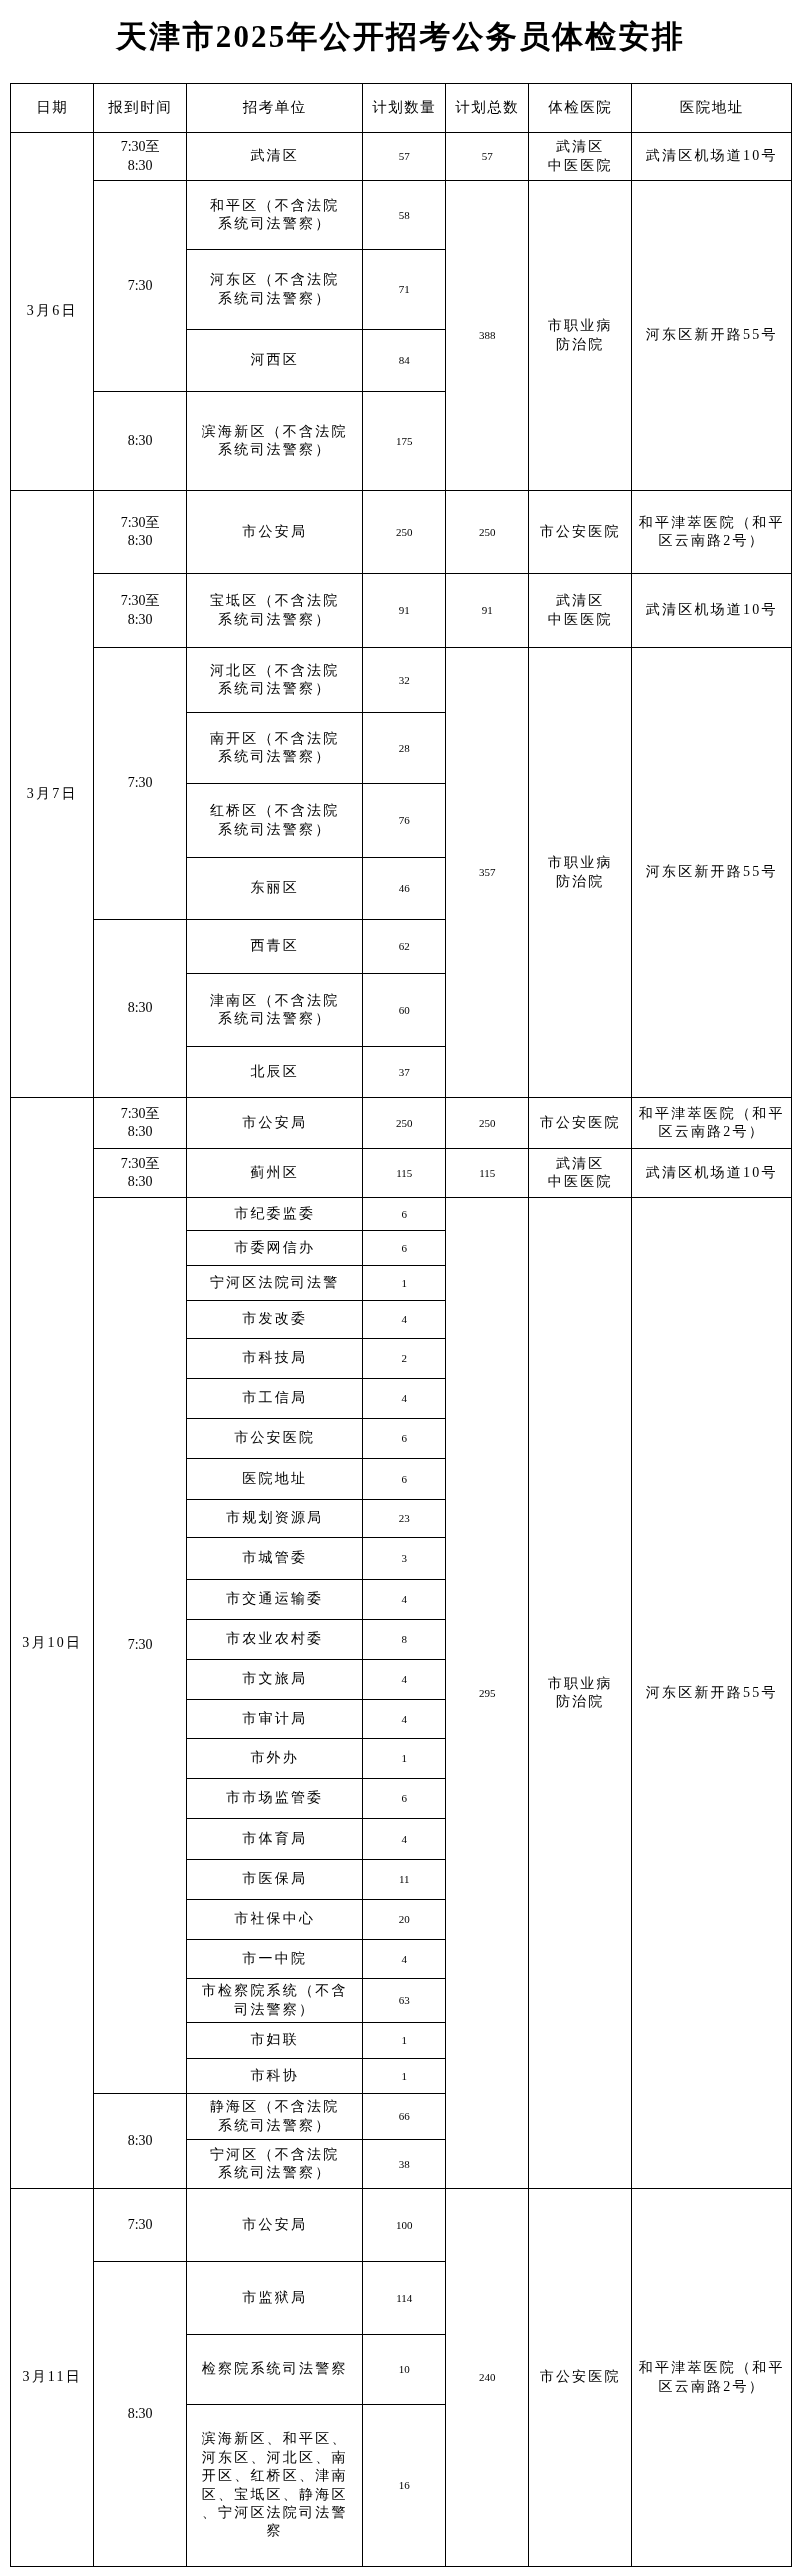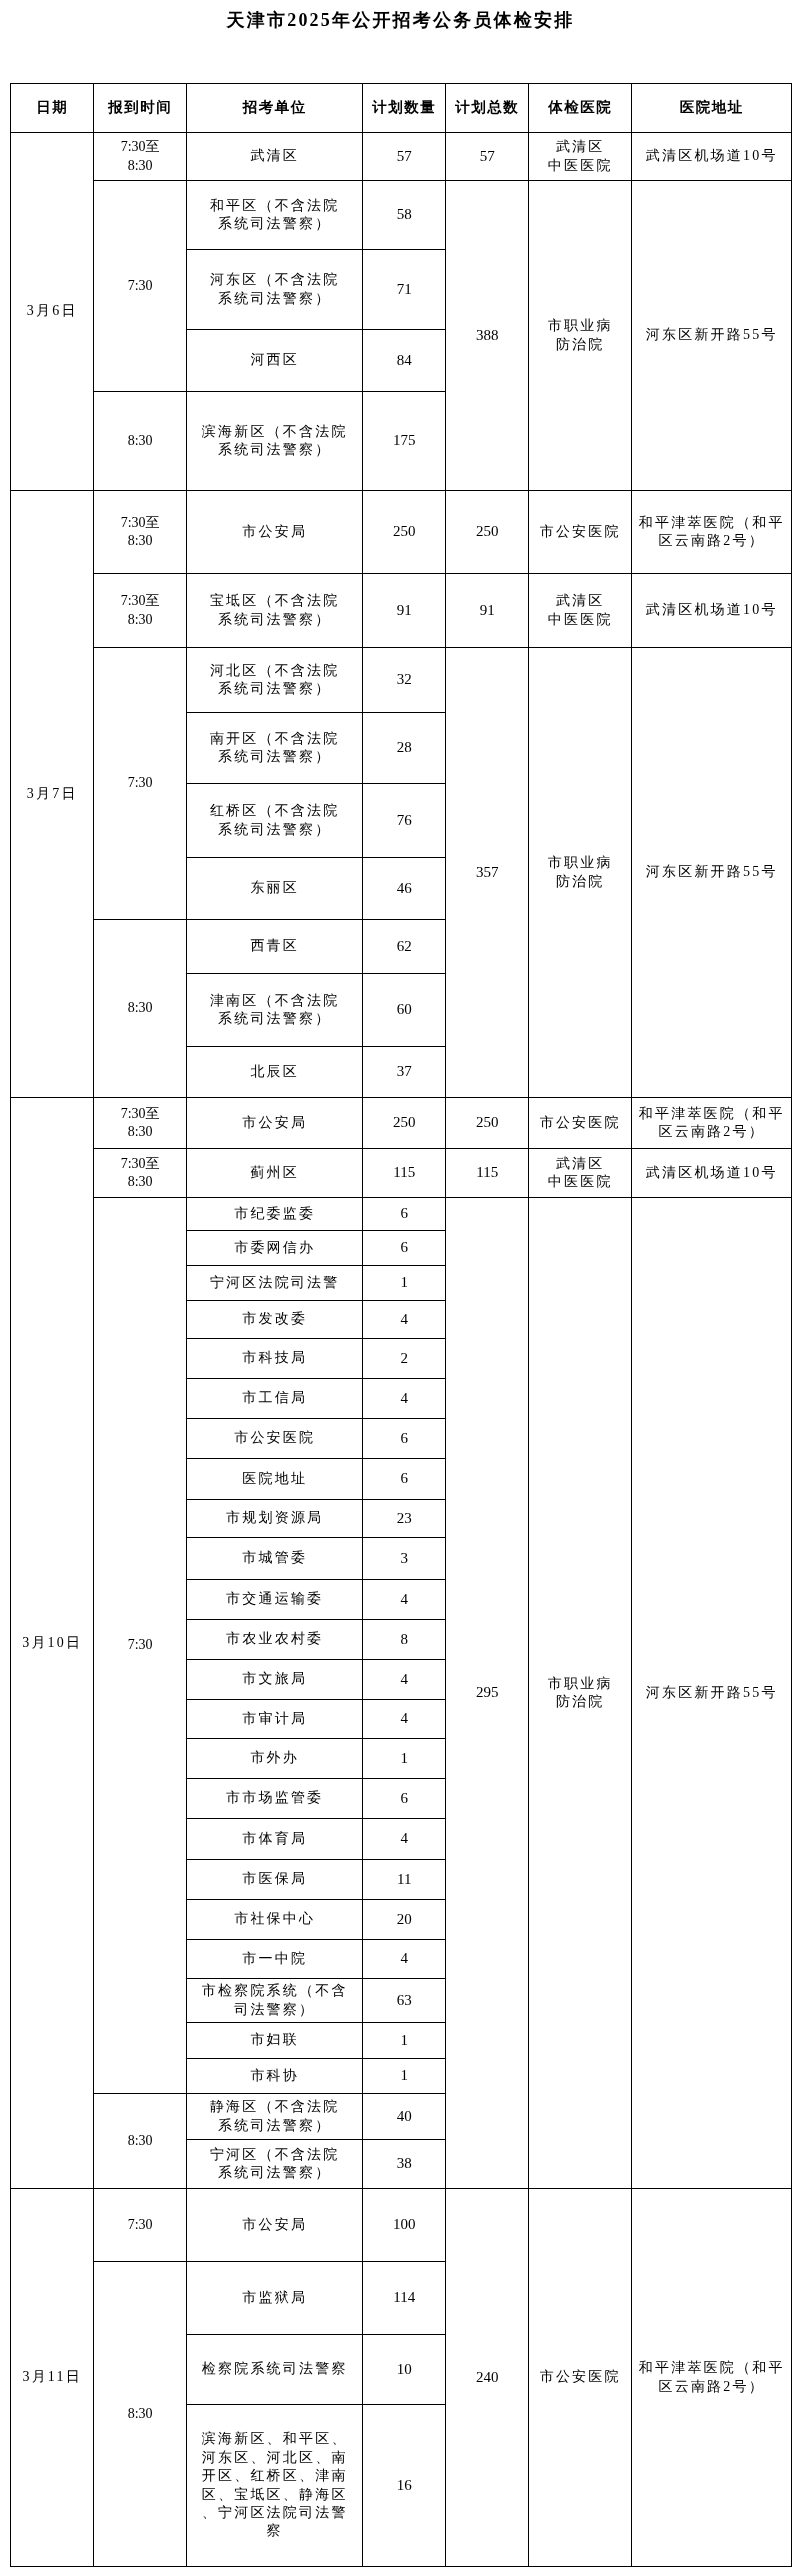--- a/index.html
+++ b/index.html
@@ -3,41 +3,41 @@
 <meta charset="utf-8">
 <style>
   html,body{margin:0;padding:0;}
   body{
     width:801px;height:2576px;background:#ffffff;color:#000;
     font-family:"Liberation Serif","DejaVu Serif",serif;
     position:relative;
   }
   .page{position:relative;width:801px;height:2576px;background:#fff;overflow:hidden;}
   .title{
-    margin:0;padding-top:11px;text-align:center;
-    font-size:18px;font-weight:bold;letter-spacing:2.2px;line-height:1.1;
+    margin:0;padding-top:20px;text-align:center;
+    font-size:31px;font-weight:bold;letter-spacing:2.2px;line-height:1.1;
   }
   table.sched{
     position:absolute;left:10.2px;top:83px;width:780px;
     border-collapse:collapse;table-layout:fixed;
     border:1.5px solid #000;
   }
   .sched th,.sched td{
     border:0.7px solid #000;
     text-align:center;vertical-align:middle;
     padding:1.5px 2.9px;
     font-size:14px;letter-spacing:2.2px;line-height:1.32;
     white-space:pre-line;
     overflow:hidden;
   }
   .sched thead th{
-    font-weight:bold;font-size:14.5px;height:45px;
+    font-weight:normal;font-size:14.5px;height:45px;
     border-bottom:1.5px solid #000;letter-spacing:1.5px;
   }
-  .sched td.num{letter-spacing:0;font-size:15px;}
+  .sched td.num{letter-spacing:0;font-size:11px;}
   .sched td.time{letter-spacing:0;font-size:14px;}
   .sched tr.block-end td{border-bottom:1.5px solid #000;}
   .sched td.left{text-align:center;}
 </style>
 </head>
 <body>
 
 <div class="page">
   <h1 class="title">天津市2025年公开招考公务员体检安排</h1>
 
@@ -275,21 +275,21 @@
           <td class="num">1</td>
         </tr>
         <tr style="height: 35px;">
           <td>市科协</td>
           <td class="num">1</td>
         </tr>
         <tr style="height: 46px;">
           <td rowspan="2" class="time">8:30</td>
           <td>静海区（不含法院
 系统司法警察）</td>
-          <td class="num">40</td>
+          <td class="num">66</td>
         </tr>
         <tr class="block-end" style="height: 49px;">
           <td>宁河区（不含法院
 系统司法警察）</td>
           <td class="num">38</td>
         </tr>
         <tr style="height: 73px;">
           <td rowspan="4">3月11日</td>
           <td class="time">7:30</td>
           <td>市公安局</td>

